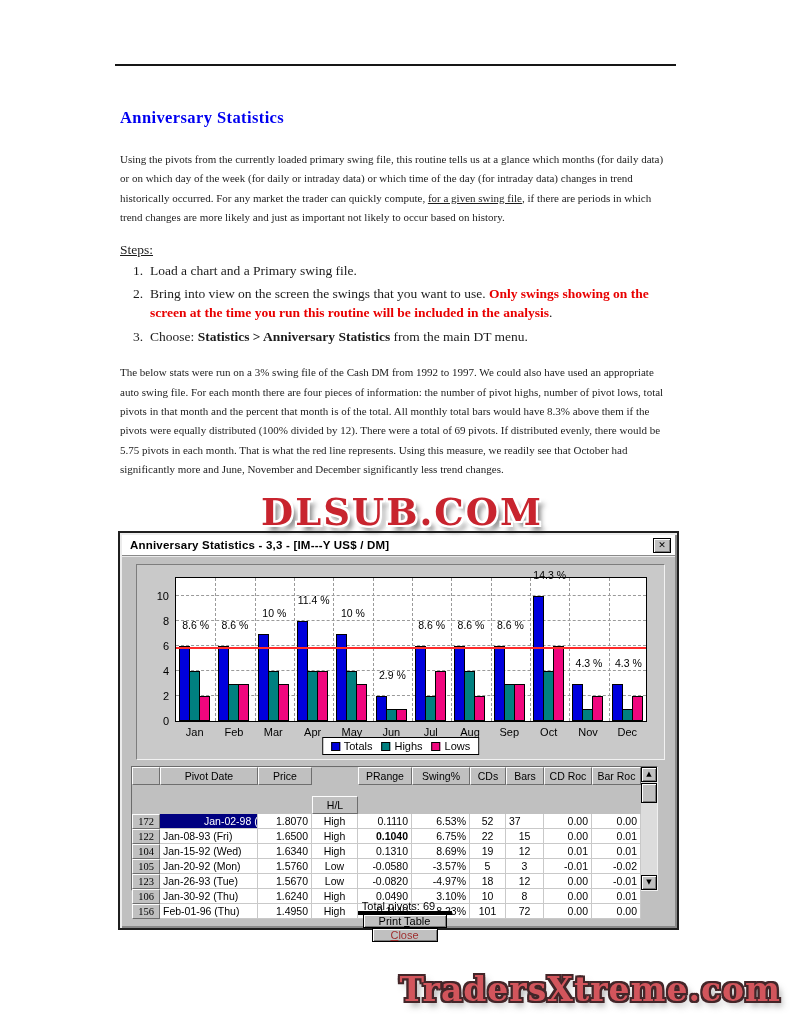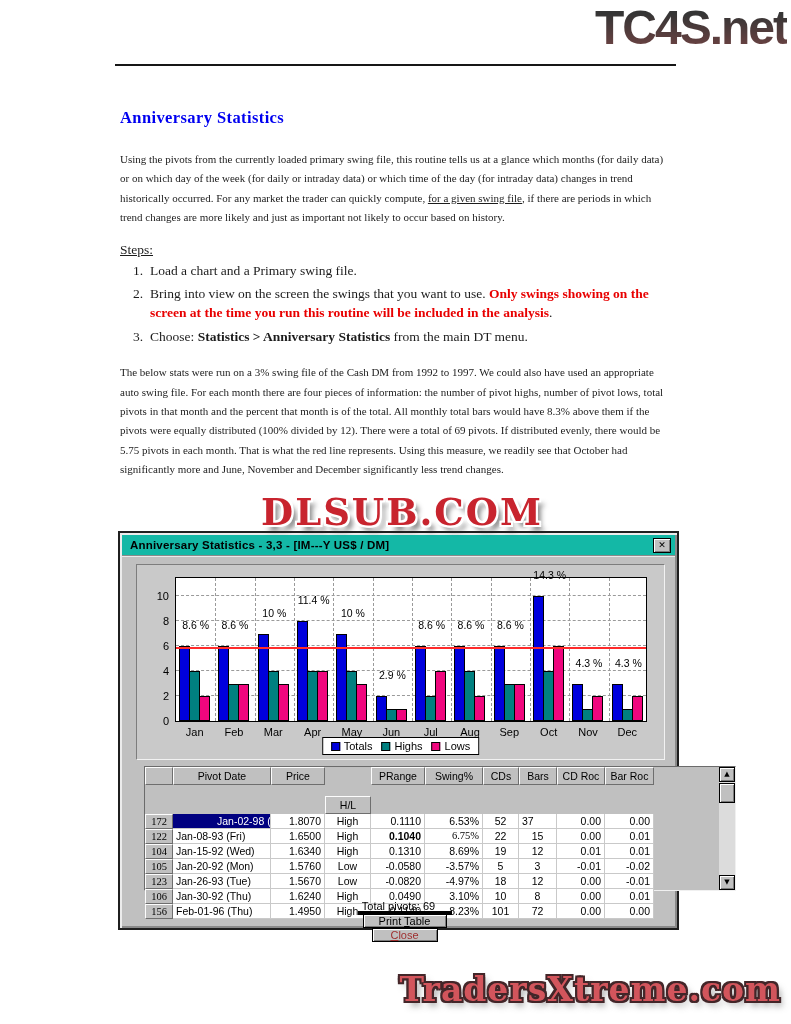--- a/index.html
+++ b/index.html
@@ -44,21 +44,21 @@
            color:#d2555c;
            text-shadow:-2px -2px 0 #432629, 2px -2px 0 #432629, -2px 2px 0 #432629, 2px 2px 0 #432629,
                        -2px 0 0 #432629, 2px 0 0 #432629, 0 -2px 0 #432629, 0 2px 0 #432629,
                        4px 5px 6px rgba(80,80,80,.5); }
 
   
   .dialog { position:absolute; left:118px; top:531px; width:561px; height:399px; z-index:10;
             background:#c0c0c0; border:2px solid #1f1f1f;
             box-shadow: inset 2px 2px 0 #ececec, inset -2px -2px 0 #8a8a8a;
             font-family:"Liberation Sans", sans-serif; color:#000; }
-  .titlebar { position:absolute; left:2px; top:2px; right:2px; height:21px; background:#14b8a6;
+  .titlebar { position:absolute; left:2px; top:2px; right:2px; height:21px; background:#ffffff;
               display:flex; align-items:center; padding:0 4px 0 8px;
               border-bottom:1px solid #8a8a8a; box-shadow:0 1px 0 #eaeaea; }
   .titlebar .title { flex:1; font-size:11.5px; font-weight:bold; letter-spacing:.2px; }
   .xbtn { width:18px; height:15px; background:#c0c0c0; border:1px solid #000;
           box-shadow:inset 1px 1px 0 #fff, inset -1px -1px 0 #7a7a7a;
           font-family:"DejaVu Sans", sans-serif; font-size:9px; font-weight:bold; line-height:12px;
           text-align:center; cursor:default; padding:0; }
 
   
   .chart-panel { position:absolute; left:16px; top:31px; width:529px; height:196px; background:#c9c9c9;
@@ -72,21 +72,21 @@
   .pct { position:absolute; text-align:center; font-size:10.5px; color:#000; z-index:6; white-space:nowrap; }
   .ylab { position:absolute; width:30px; text-align:right; font-size:11px; }
   .mlab { position:absolute; top:161px; text-align:center; font-size:11px; }
   .legend { position:absolute; left:50%; transform:translateX(-50%); top:172px; height:18px;
             background:#fff; border:1px solid #000; display:flex; align-items:center; gap:9px;
             padding:0 8px; font-size:11px; white-space:nowrap; }
   .lg-item { display:flex; align-items:center; gap:4px; }
   .lg-sq { width:9px; height:9px; border:1px solid #000; display:inline-block; }
 
   
-  .gridtable { position:absolute; left:24px; top:233px; width:592px; height:125px;
+  .gridtable { position:absolute; left:11px; top:233px; width:527px; height:125px;
                border:1px solid; border-color:#6b6b6b #f0f0f0 #f0f0f0 #6b6b6b; background:#c0c0c0; }
   .tgrid { position:absolute; left:0; top:0; width:509px; }
   .trow { display:flex; }
   .hcell, .ncell { background:#c0c0c0; border:1px solid; border-color:#fdfdfd #6e6e6e #6e6e6e #fdfdfd;
                    font-size:10.5px; text-align:center; overflow:hidden; white-space:nowrap; }
   .hcell { height:18px; line-height:16px; }
   .ncell { height:15px; line-height:13px;font-family:Liberation Serif, serif; }
   .dcell { background:#fff; height:15px; line-height:14px; font-size:10.5px; padding:0 3px;
            border-right:1px solid #c9c9c9; border-bottom:1px solid #c9c9c9;
            overflow:hidden; white-space:nowrap; }
@@ -112,21 +112,20 @@
            border:1px dotted #333; display:flex; align-items:center; justify-content:center; }
   .btn95.mid { width:84px; }
   .btn95.closebtn { width:66px; color:#9e2f2f; }
   .mn { text-decoration:underline; }
 </style>
 </head>
 <body>
 
 <div class="page">
 
-  <div class="tc4s">TC4S.net</div>
 
   <div class="header-rule"></div>
 
   <div class="content">
     <h1 class="heading">Anniversary Statistics</h1>
 
     <p class="para"><span>Using the pivots from the currently loaded primary swing file, this routine tells us at a glance which months (for daily data) or on which day of the week (for daily or intraday data) or which time of the day (for intraday data) changes in trend historically occurred.  For any market the trader can quickly compute, </span><span class="u">for a given swing file</span><span>, if there are periods in which trend changes are more likely and just as important not likely to occur based on history.</span></p>
 
     <div class="steps-label u">Steps:</div>
 
@@ -287,21 +286,21 @@
             <div class="dcell" style="width: 38px; text-align: left;">37</div>
             <div class="dcell" style="width: 48px; text-align: right;">0.00</div>
             <div class="dcell" style="width: 49px; text-align: right;">0.00</div>
           </div>
           <div class="trow">
             <div class="ncell" style="width: 28px;">122</div>
             <div class="dcell" style="width: 98px; text-align: left;">Jan-08-93 (Fri)</div>
             <div class="dcell" style="width: 54px; text-align: right;">1.6500</div>
             <div class="dcell" style="width: 46px; text-align: center;">High</div>
             <div class="dcell" style="width: 54px; text-align: right; font-weight: bold;">0.1040</div>
-            <div class="dcell" style="width: 58px; text-align: right; font-family: Liberation Serif, serif;">6.75%</div>
+            <div class="dcell" style="width: 58px; text-align: right;">6.75%</div>
             <div class="dcell" style="width: 36px; text-align: center;">22</div>
             <div class="dcell" style="width: 38px; text-align: center;">15</div>
             <div class="dcell" style="width: 48px; text-align: right;">0.00</div>
             <div class="dcell" style="width: 49px; text-align: right;">0.01</div>
           </div>
           <div class="trow">
             <div class="ncell" style="width: 28px;">104</div>
             <div class="dcell" style="width: 98px; text-align: left;">Jan-15-92 (Wed)</div>
             <div class="dcell" style="width: 54px; text-align: right;">1.6340</div>
             <div class="dcell" style="width: 46px; text-align: center;">High</div>

